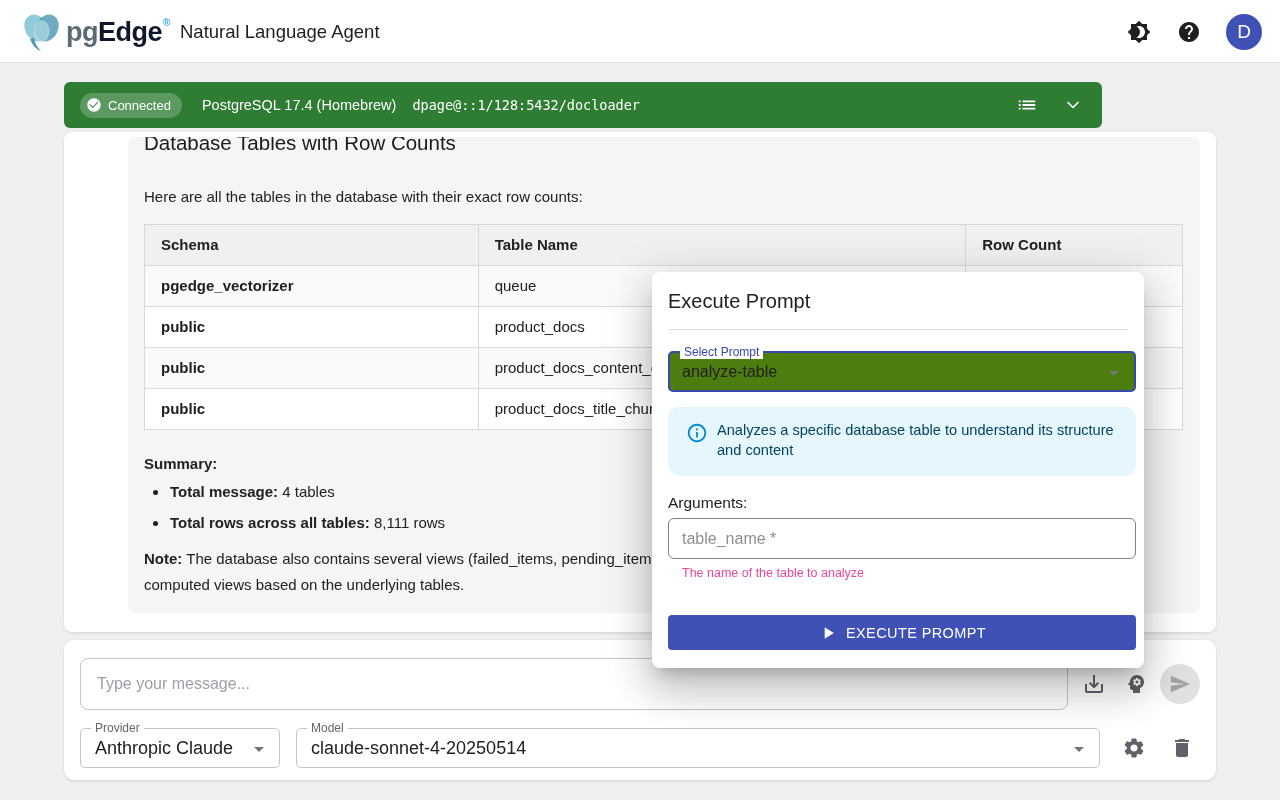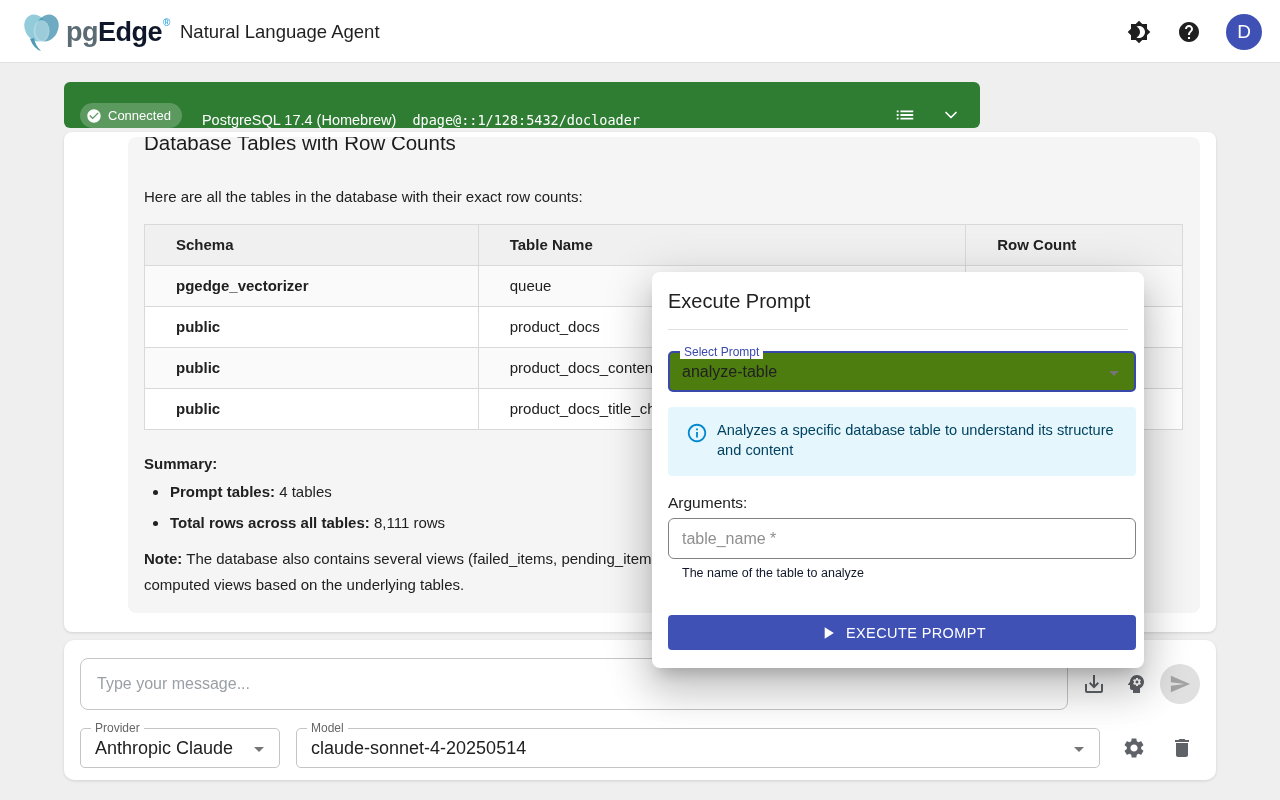--- a/index.html
+++ b/index.html
@@ -28,23 +28,23 @@
   .icon-btn { width:26px; height:26px; display:flex; align-items:center; justify-content:center; cursor:pointer; }
   .icon-btn svg { fill:#1f1f1f; }
   .avatar {
     width:36px; height:36px; border-radius:50%;
     background:#3f51b5; color:#ffffff; font-size:19px;
     display:flex; align-items:center; justify-content:center;
   }
 
   
   .connbar {
-    position:absolute; left:64px; top:82px; width:916px; height:46px;
+    position:absolute; left:64px; top:82px; width:1038px; height:46px;
     background:#2e7d32; border-radius:6px; color:#ffffff;
-    display:flex; align-items:flex-end;
+    display:flex; align-items:center;
   }
   .conn-pill {
     margin-left:16px; height:25px; border-radius:13px;
     background:rgba(255,255,255,0.22);
     display:flex; align-items:center; gap:6px; padding:0 11px 0 6px;
     font-size:13px;
   }
   .conn-server { margin-left:20px; font-size:14.5px; }
   .conn-string { margin-left:16px; font-family:"DejaVu Sans Mono", monospace; font-size:13.5px; }
   .connbar-actions { margin-left:auto; margin-right:16px; display:flex; align-items:center; gap:20px; }
@@ -61,21 +61,21 @@
     position:absolute; left:64px; top:5px; width:1072px; height:476px;
     background:#f5f5f5; border-radius:8px;
     padding:0 16px 10px 16px; overflow:hidden;
   }
   .bubble h3 { margin-top:-7px; font-size:20.5px; line-height:25px; font-weight:400; color:#1b1b1b; }
   .bubble .intro { margin-top:30px; font-size:15px; line-height:23px; }
 
   table.dbtable { margin-top:16px; width:1039px; border-collapse:collapse; background:#ffffff; }
   table.dbtable th, table.dbtable td {
     border:1px solid #d9d9d9; text-align:left;
-    padding:10px 31px; font-size:15px; line-height:20px;
+    padding:10px 16px; font-size:15px; line-height:20px;
   }
   table.dbtable th { background:#f0f0f0; font-weight:700; }
   table.dbtable tr.striped td { background:#fafafa; }
   td.schema { font-weight:700; }
   col.c-schema { width:334px; } col.c-table { width:488px; } col.c-count { width:217px; }
 
   .summary-h { margin-top:25px; font-size:15px; font-weight:700; }
   ul.summary-list { margin-top:4px; list-style:none; }
   ul.summary-list li { position:relative; padding-left:26px; line-height:31px; font-size:15px; }
   ul.summary-list li::before {
@@ -132,36 +132,36 @@
   .modal-title { position:absolute; left:16px; top:18px; font-size:20px; font-weight:500; color:#212121; }
   .modal-divider { position:absolute; left:16px; right:16px; top:57px; border-top:1px solid #e0e0e0; }
   .prompt-select {
     position:absolute; left:16px; top:79px; width:468px; height:41px;
     border:2px solid #3949ab; border-radius:5px; background:#4d7c0f; cursor:pointer;
   }
   .prompt-select .select-label { color:#3949ab; }
   .prompt-select .select-value { font-size:16px; left:12px; }
   .info-alert {
     position:absolute; left:16px; top:135px; width:468px; height:69px;
-    background:#e5f6fd; border-radius:4px;
+    background:#e5f6fd; border-radius:11px;
   }
   .info-alert svg { position:absolute; left:18px; top:15px; fill:#0288d1; }
   .info-alert .info-text {
     position:absolute; left:49px; right:14px; top:13px;
     font-size:14.6px; line-height:20px; color:#014361;
   }
   .args-label { position:absolute; left:16px; top:222px; font-size:15.5px; color:#212121; }
   .arg-input {
     position:absolute; left:16px; top:246px; width:468px; height:41px;
     border:1px solid #828282; border-radius:6px;
     font-family:"Liberation Sans", sans-serif; font-size:16px;
     padding:0 13px; color:#212121; outline:none; background:#fff;
   }
   .arg-input::placeholder { color:#8f8f8f; }
-  .helper-text { position:absolute; left:30px; top:294px; font-size:12.5px; color:#0f172a; }
+  .helper-text { position:absolute; left:30px; top:294px; font-size:12.5px; color:#ec4899; }
   .execute-btn {
     position:absolute; left:16px; top:343px; width:468px; height:35px;
     background:#3f51b5; border:none; border-radius:4px; color:#ffffff;
     font-family:"Liberation Sans", sans-serif;
     font-size:14.5px; letter-spacing:0.4px; cursor:pointer;
     display:flex; align-items:center; justify-content:center; gap:8px;
   }
   .execute-btn svg { fill:#ffffff; }
 </style>
 </head>
@@ -257,21 +257,21 @@
           <tr>
             <td class="schema">public</td>
             <td>product_docs_title_chunks</td>
             <td></td>
           </tr>
         </tbody>
       </table>
 
       <div class="summary-h">Summary:</div>
       <ul class="summary-list">
-        <li><span class="bold">Prompt tables:</span><span> 4 tables</span></li>
+        <li><span class="bold">Total message:</span><span> 4 tables</span></li>
         <li><span class="bold">Total rows across all tables:</span><span> 8,111 rows</span></li>
       </ul>
       <div class="note"><span class="bold">Note:</span><span> The database also contains several views (failed_items, pending_items, processing_stats, etc.) that are not counted as tables since they are computed views based on the underlying tables.</span></div>
     </div>
   </div>
 
   <div class="composer">
     <input class="msg-input" type="text" placeholder="Type your message..." style="">
 
     <div class="tool-icon" style="left:1018px; top:32px;">

